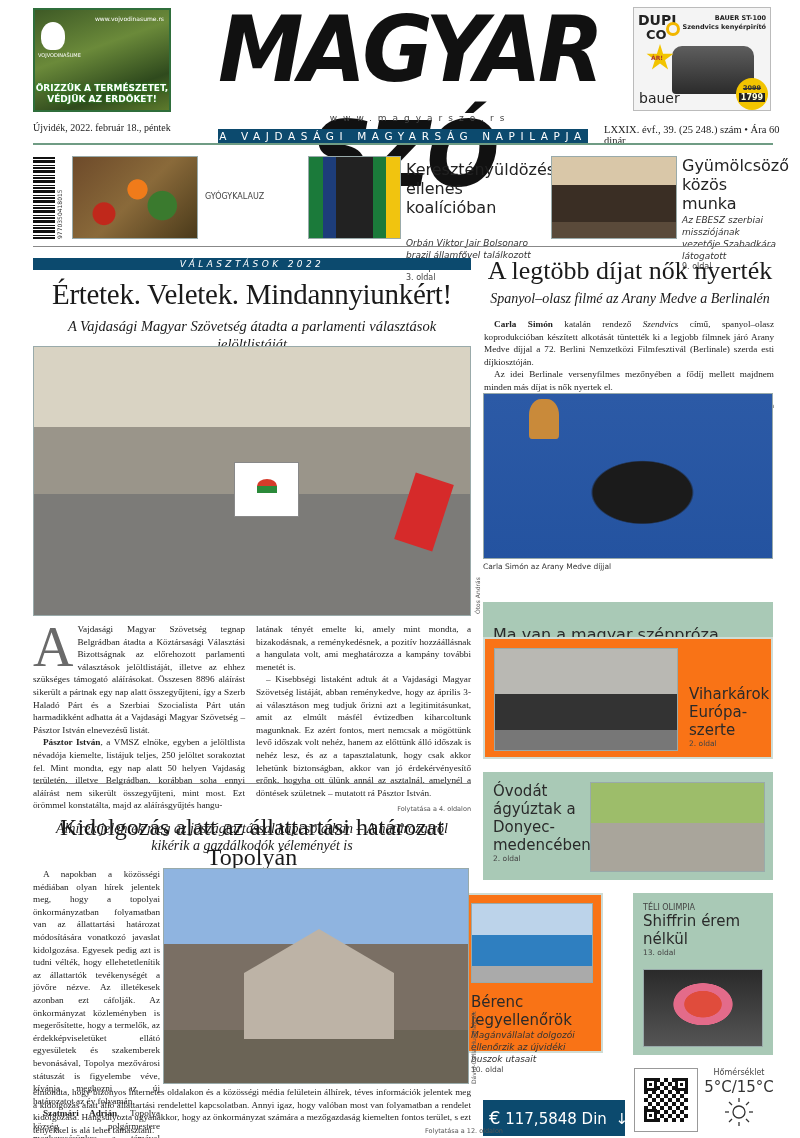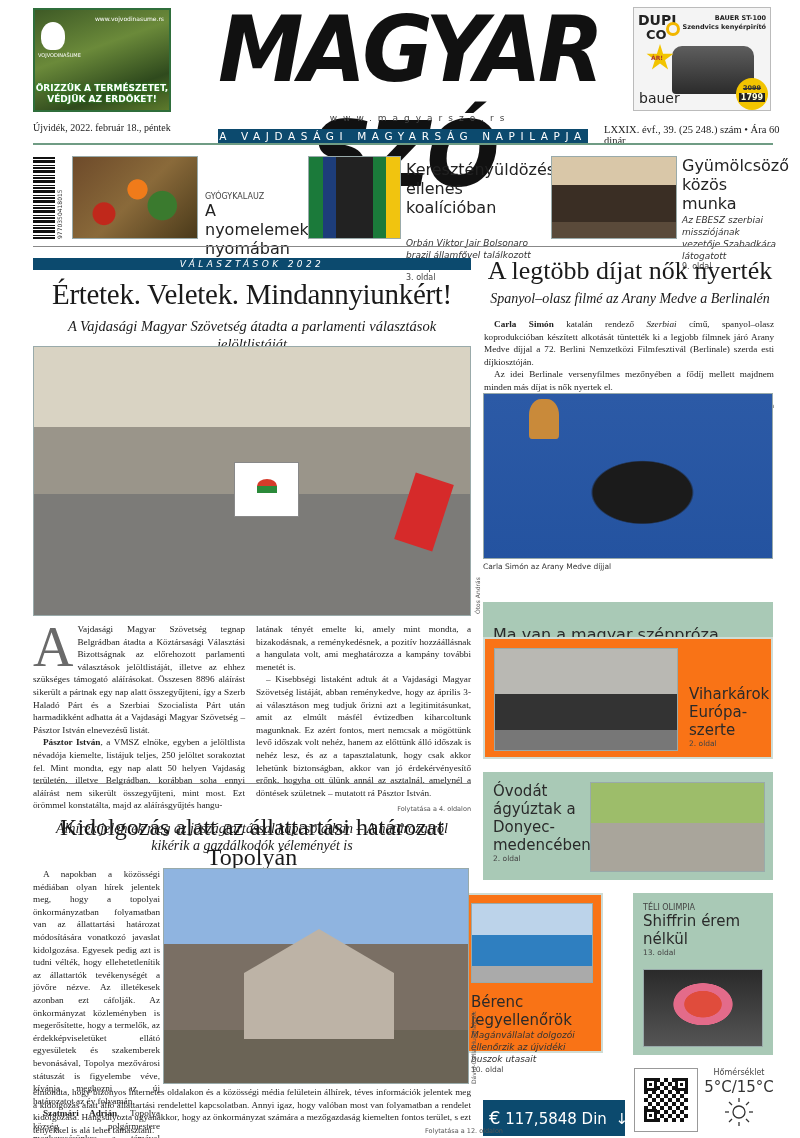--- a/index.html
+++ b/index.html
@@ -117,21 +117,20 @@
 <div class="abs tagline green-bar">A VAJDASÁGI MAGYARSÁG NAPILAPJA</div>
 <div class="abs issue">LXXIX. évf., 39. (25 248.) szám • Ára 60 dinár</div>
 <div class="abs rule" style="top:143px;width:740px;"></div>
 
 <div class="abs barcode"></div>
 <div class="abs barcode-digits">9770350418015</div>
 
 <div class="abs photo ph-veg" style="left:72px;top:156px;width:126px;height:83px;"></div>
 <div class="abs" style="left:205px;top:192px;width:100px;">
   <div class="teaser-kicker">GYÓGYKALAUZ</div>
-  <div class="teaser-title">A nyomelemek nyomában</div>
 </div>
 
 <div class="abs photo ph-orban" style="left:308px;top:156px;width:93px;height:83px;"></div>
 <div class="abs" style="left:406px;top:160px;width:140px;">
   <div class="teaser-title">Keresztényüldözés-ellenes koalícióban</div>
   <div class="teaser-sub" style="margin-top:20px;">Orbán Viktor Jair Bolsonaro brazil államfővel találkozott Budapesten</div>
   <div class="teaser-page">3. oldal</div>
 </div>
 
 <div class="abs photo ph-meeting" style="left:551px;top:156px;width:126px;height:83px;"></div>
@@ -160,21 +159,21 @@
 </div>
 <div class="abs body" style="left:256px;top:623px;width:215px;">
   <div>latának tényét emelte ki, amely mint mondta, a bizakodásnak, a reménykedésnek, a pozitív hozzáállásnak a hangulata volt, ami meghatározza a kampány további menetét is.</div>
   <div style="text-indent:10px;">– Kisebbségi listaként adtuk át a Vajdasági Magyar Szövetség listáját, abban reménykedve, hogy az április 3-ai választáson meg tudjuk őrizni azt a legitimitásunkat, amit az elmúlt másfél évtizedben kiharcoltunk magunknak. Ez azért fontos, mert nemcsak a mögöttünk levő időszak volt nehéz, hanem az előttünk álló időszak is nehéz lesz, és az a tapasztalatunk, hogy csak akkor lehetünk biztonságban, akkor van jó érdekérvényesítő erőnk, hogyha ott ülünk annál az asztalnál, amelynél a döntések születnek – mutatott rá Pásztor István.</div>
   <div class="cont" style="margin-top:4px;">Folytatása a 4. oldalon</div>
 </div>
 
 <div class="abs r-head">A legtöbb díjat nők nyerték</div>
 <div class="abs r-deck">Spanyol–olasz filmé az Arany Medve a Berlinalén</div>
 <div class="abs body" style="left:484px;top:318px;width:290px;">
-  <div style="text-indent:10px;"><b>Carla Simón</b><span> katalán rendező </span><i>Szerbiai</i><span> című, spanyol–olasz koprodukcióban készített alkotását tüntették ki a legjobb filmnek járó Arany Medve díjjal a 72. Berlini Nemzetközi Filmfesztivál (Berlinale) szerda esti díjkiosztóján.</span></div>
+  <div style="text-indent:10px;"><b>Carla Simón</b><span> katalán rendező </span><i>Szendvics</i><span> című, spanyol–olasz koprodukcióban készített alkotását tüntették ki a legjobb filmnek járó Arany Medve díjjal a 72. Berlini Nemzetközi Filmfesztivál (Berlinale) szerda esti díjkiosztóján.</span></div>
   <div style="text-indent:10px;">Az idei Berlinale versenyfilmes mezőnyében a fődíj mellett majdnem minden más díjat is nők nyertek el.</div>
   <div class="cont" style="margin-top:6px;">Folytatása a 7. oldalon</div>
 </div>
 <div class="abs photo ph-berlin" style="left:483px;top:393px;width:290px;height:166px;">
   <div style="position:absolute;left:45px;top:5px;width:30px;height:40px;background:#c98a3a;border-radius:40% 40% 10% 10%;"></div>
 </div>
 <div class="abs caption" style="left:483px;top:562px;">Carla Simón az Arany Medve díjjal</div>
 
 <div class="abs green-box" style="left:483px;top:578px;width:290px;height:48px;padding:24px 10px;margin-top:24px;">
   <div class="box-title" style="font-size:16px;">Ma van a magyar széppróza napja</div>

